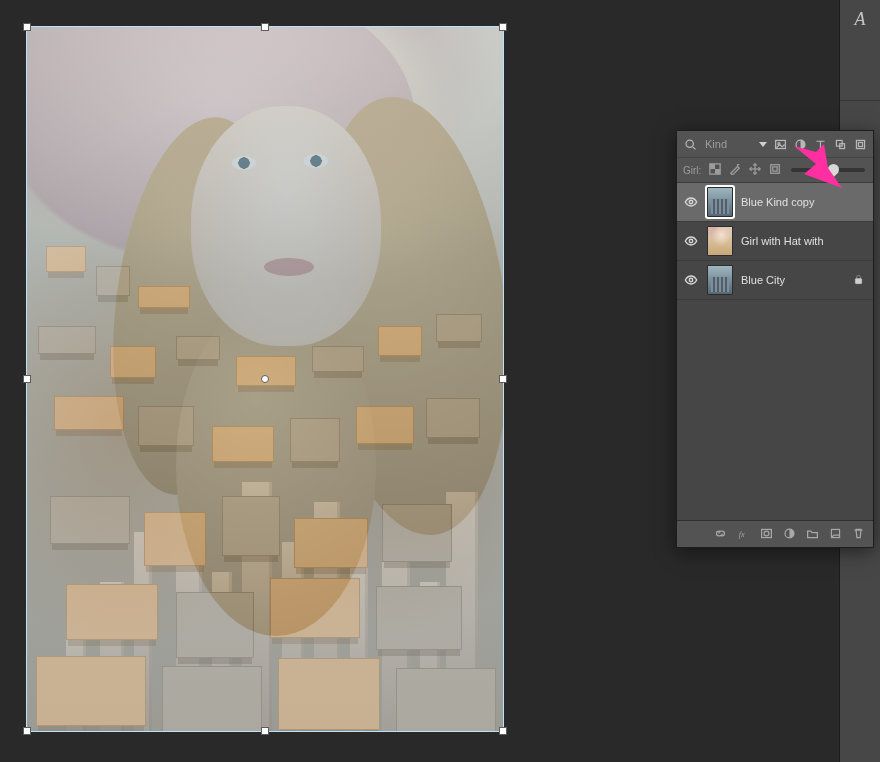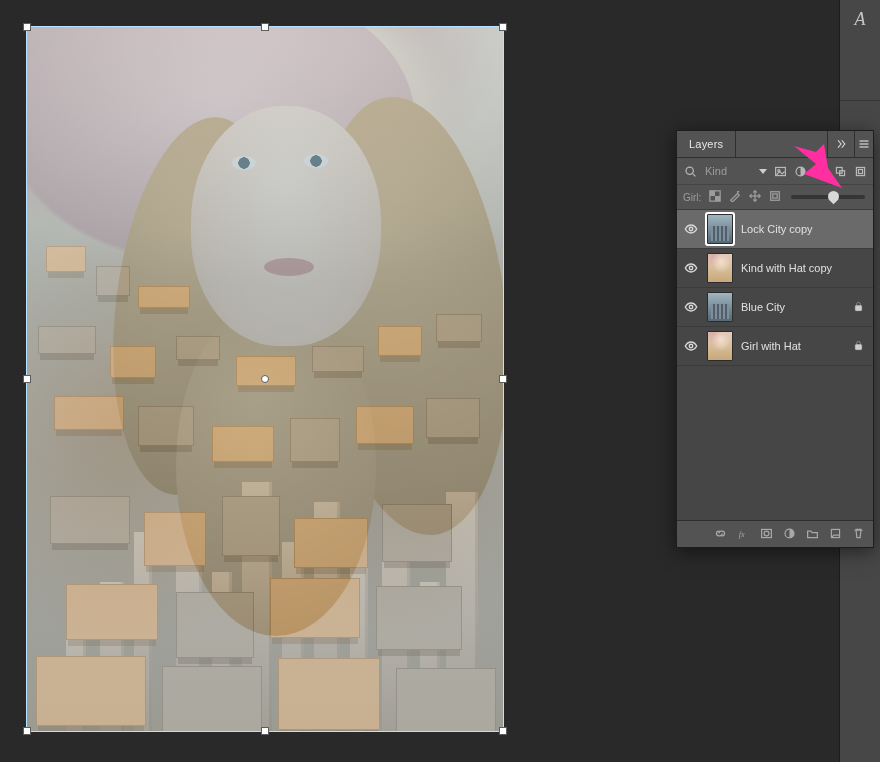--- a/index.html
+++ b/index.html
@@ -219,37 +219,20 @@
 </div>
 
 <div class="rightbar">
   <div class="tool-slot">
     <span class="paragraph-glyph">A</span>
   </div>
   <div class="tool-slot" style="height:62px"></div>
 </div>
 
 <div class="panel">
-  <div class="panel-tabs">
-    <div class="panel-tab active">Layers</div>
-    <div class="spacer"></div>
-    <div class="panel-corner">
-      <svg viewBox="0 0 16 16">
-        <polyline points="4,3 8,8 4,13"></polyline>
-          <polyline points="9,3 13,8 9,13"></polyline>
-        </svg>
-    </div>
-    <div class="panel-corner small">
-      <svg viewBox="0 0 16 16">
-        <line x1="2" y1="4" x2="14" y2="4"></line>
-          <line x1="2" y1="8" x2="14" y2="8"></line>
-        <line x1="2" y1="12" x2="14" y2="12"></line>
-        </svg>
-    </div>
-  </div>
 
   <div class="panel-row">
     <span class="mini-icon search-icon">
       <svg viewBox="0 0 16 16">
           <circle cx="7" cy="7" r="4.5"></circle>
           <line x1="11" y1="11" x2="14" y2="14"></line>
         </svg>
     </span>
     <span class="search-label">Kind</span>
     <span class="chev"></span>
@@ -322,68 +305,52 @@
       <div class="layer-item selected">
         <span class="vis">
           <svg viewBox="0 0 16 16">
             <path d="M1.5 8S4 3.5 8 3.5 14.5 8 14.5 8 12 12.5 8 12.5 1.5 8 1.5 8Z"></path>
             <circle cx="8" cy="8" r="2"></circle>
           </svg>
         </span>
         <div class="thumb selected">
           <div class="t-city"></div>
         </div>
-        <span class="layer-name">Lock City copy</span>
+        <span class="layer-name">Blue Kind copy</span>
         <span class="layer-lock"></span>
       </div>
       <div class="layer-item">
         <span class="vis">
           <svg viewBox="0 0 16 16">
             <path d="M1.5 8S4 3.5 8 3.5 14.5 8 14.5 8 12 12.5 8 12.5 1.5 8 1.5 8Z"></path>
             <circle cx="8" cy="8" r="2"></circle>
           </svg>
         </span>
         <div class="thumb">
           <div class="t-portrait"></div>
         </div>
-        <span class="layer-name">Kind with Hat copy</span>
+        <span class="layer-name">Girl with Hat with</span>
         <span class="layer-lock"></span>
       </div>
       <div class="layer-item">
         <span class="vis">
           <svg viewBox="0 0 16 16">
             <path d="M1.5 8S4 3.5 8 3.5 14.5 8 14.5 8 12 12.5 8 12.5 1.5 8 1.5 8Z"></path>
             <circle cx="8" cy="8" r="2"></circle>
           </svg>
         </span>
         <div class="thumb">
           <div class="t-city"></div>
         </div>
         <span class="layer-name">Blue City</span>
         <span class="layer-lock"><svg viewBox="0 0 12 12">
             <rect x="2.5" y="5" width="7" height="5.5" rx="1"></rect>
             <path d="M4 5V3.5a2 2 0 0 1 4 0V5" fill="none" stroke="#cfcfcf"></path>
           </svg></span>
       </div>
-      <div class="layer-item">
-        <span class="vis">
-          <svg viewBox="0 0 16 16">
-            <path d="M1.5 8S4 3.5 8 3.5 14.5 8 14.5 8 12 12.5 8 12.5 1.5 8 1.5 8Z"></path>
-            <circle cx="8" cy="8" r="2"></circle>
-          </svg>
-        </span>
-        <div class="thumb">
-          <div class="t-portrait"></div>
-        </div>
-        <span class="layer-name">Girl with Hat</span>
-        <span class="layer-lock"><svg viewBox="0 0 12 12">
-            <rect x="2.5" y="5" width="7" height="5.5" rx="1"></rect>
-            <path d="M4 5V3.5a2 2 0 0 1 4 0V5" fill="none" stroke="#cfcfcf"></path>
-          </svg></span>
-      </div>
     </div>
 
   <div class="panel-footer">
     <span>
       <svg viewBox="0 0 16 16">
           <path d="M6 8a3 3 0 0 1 3-3h1a3 3 0 0 1 0 6h-1"></path>
         <path d="M10 8a3 3 0 0 1-3 3H6a3 3 0 0 1 0-6h1"></path>
         </svg></span>
     <span>
       <svg viewBox="0 0 16 16">

